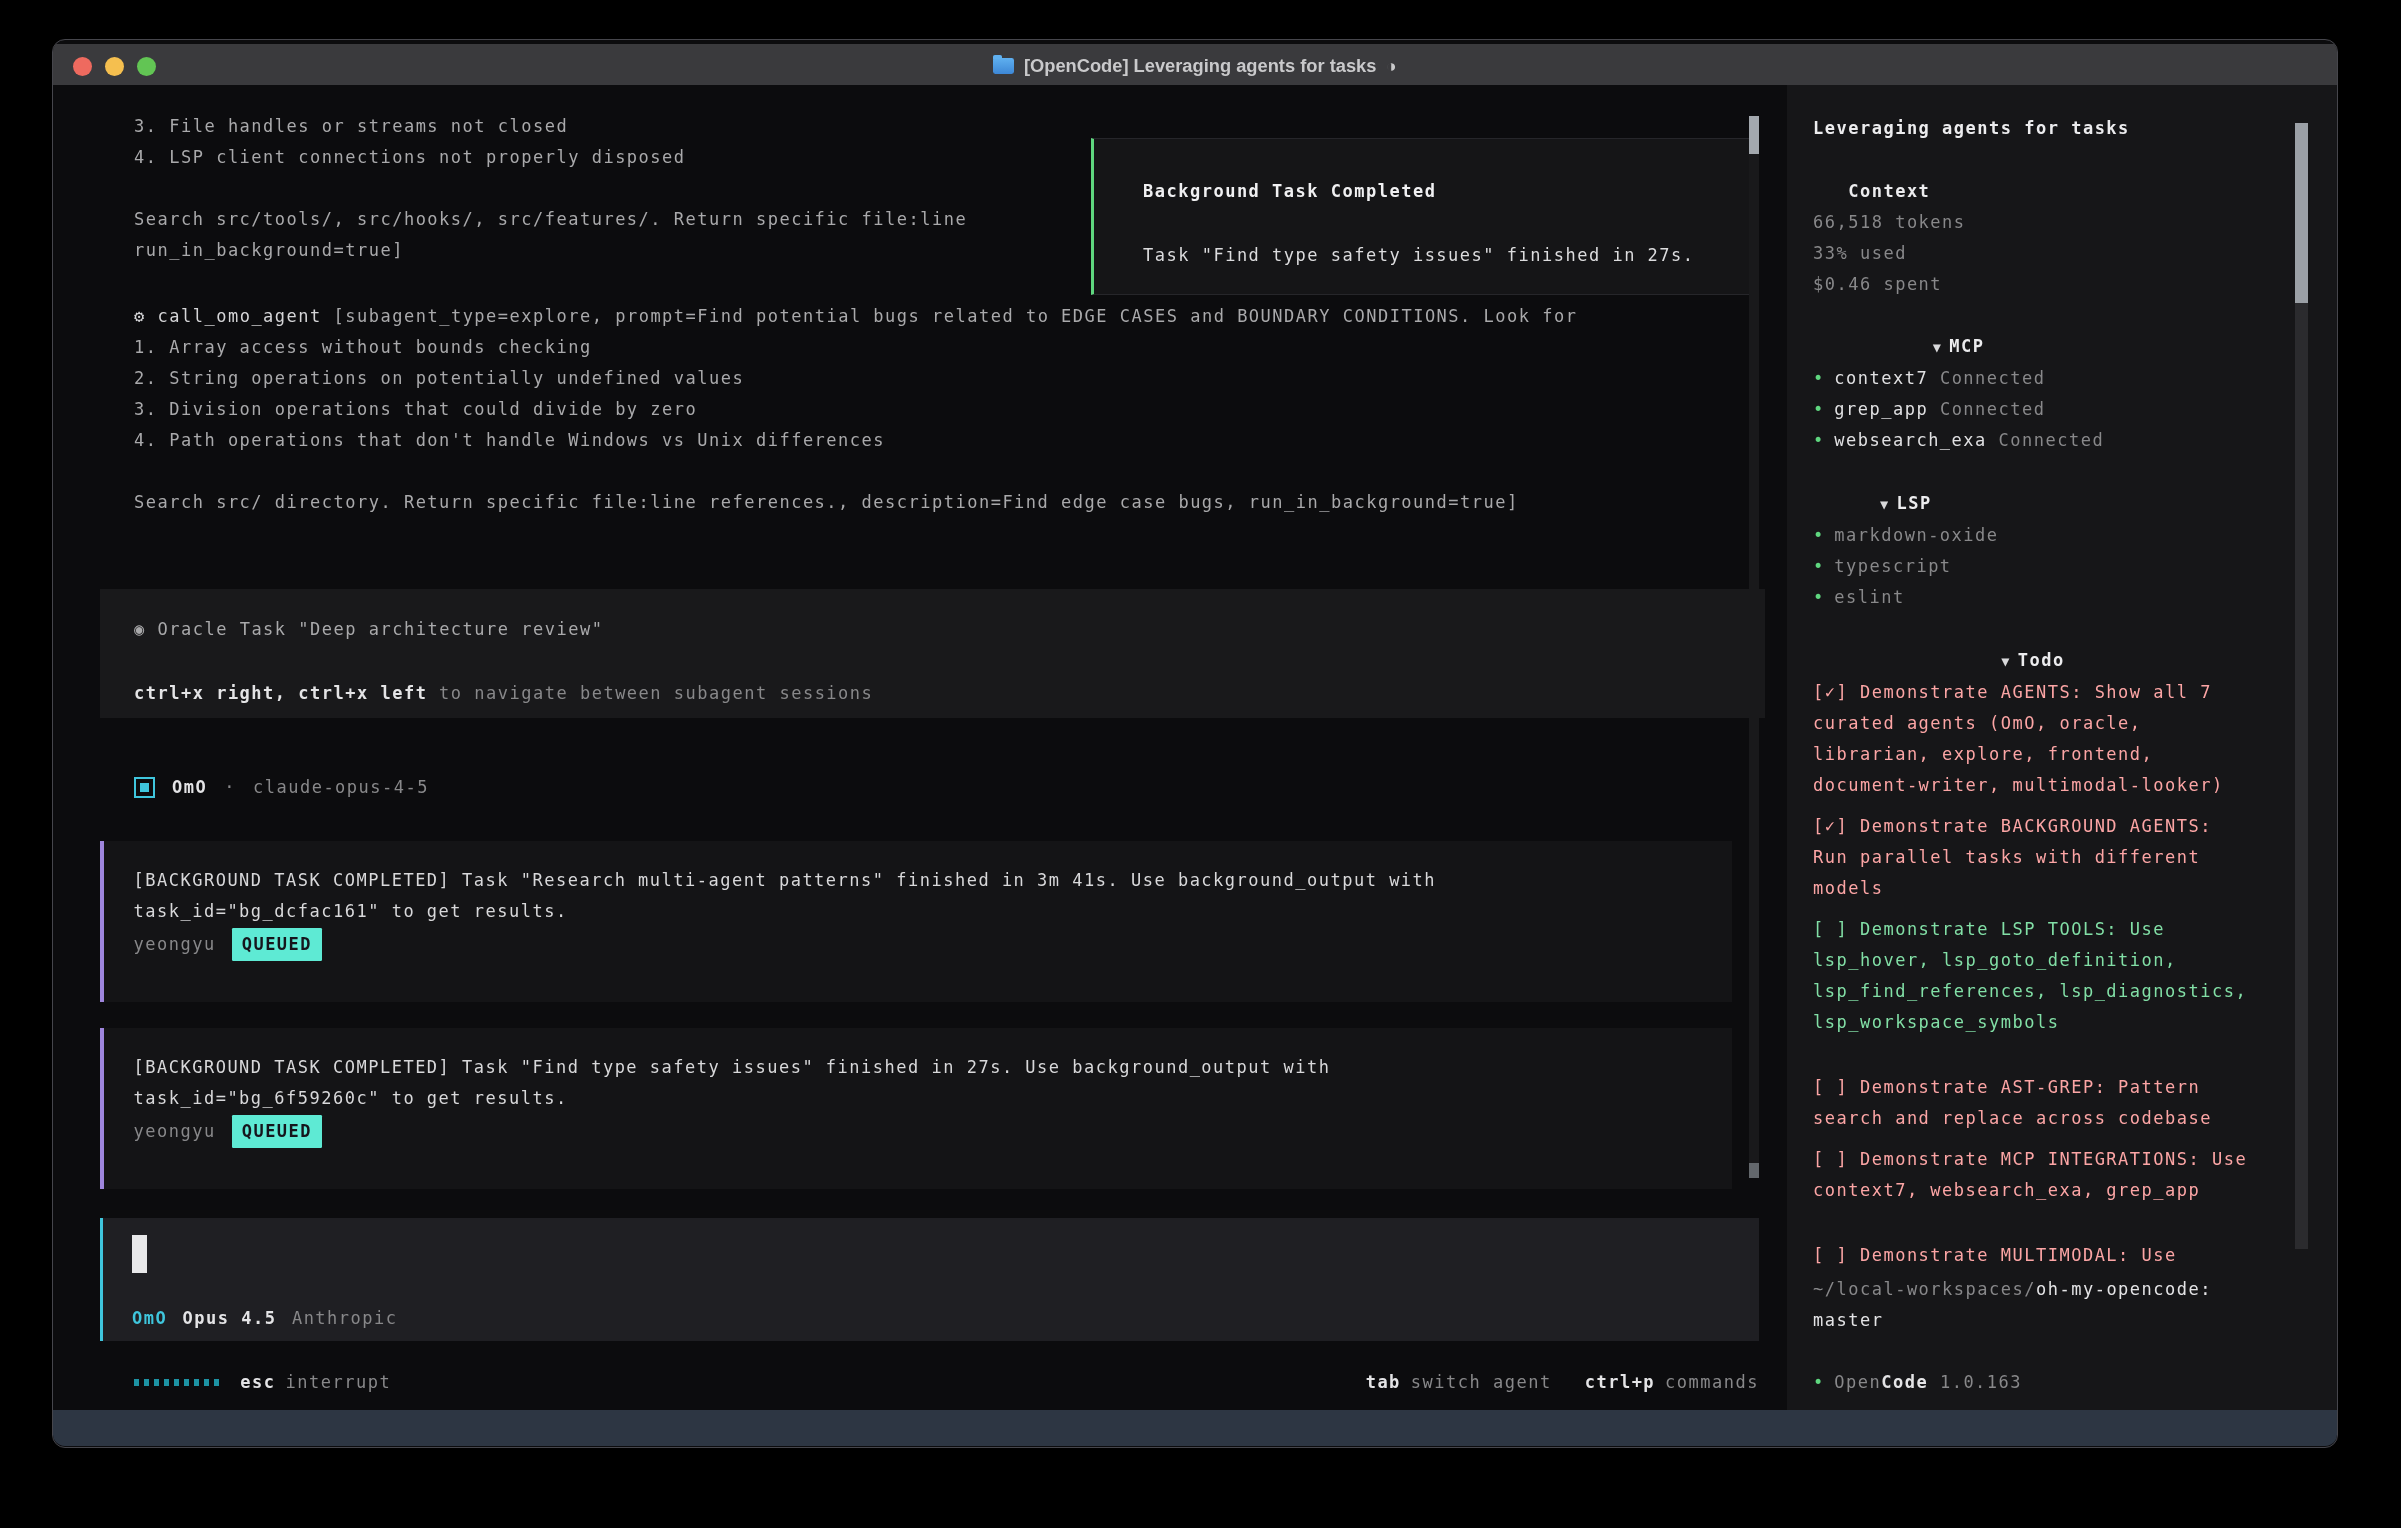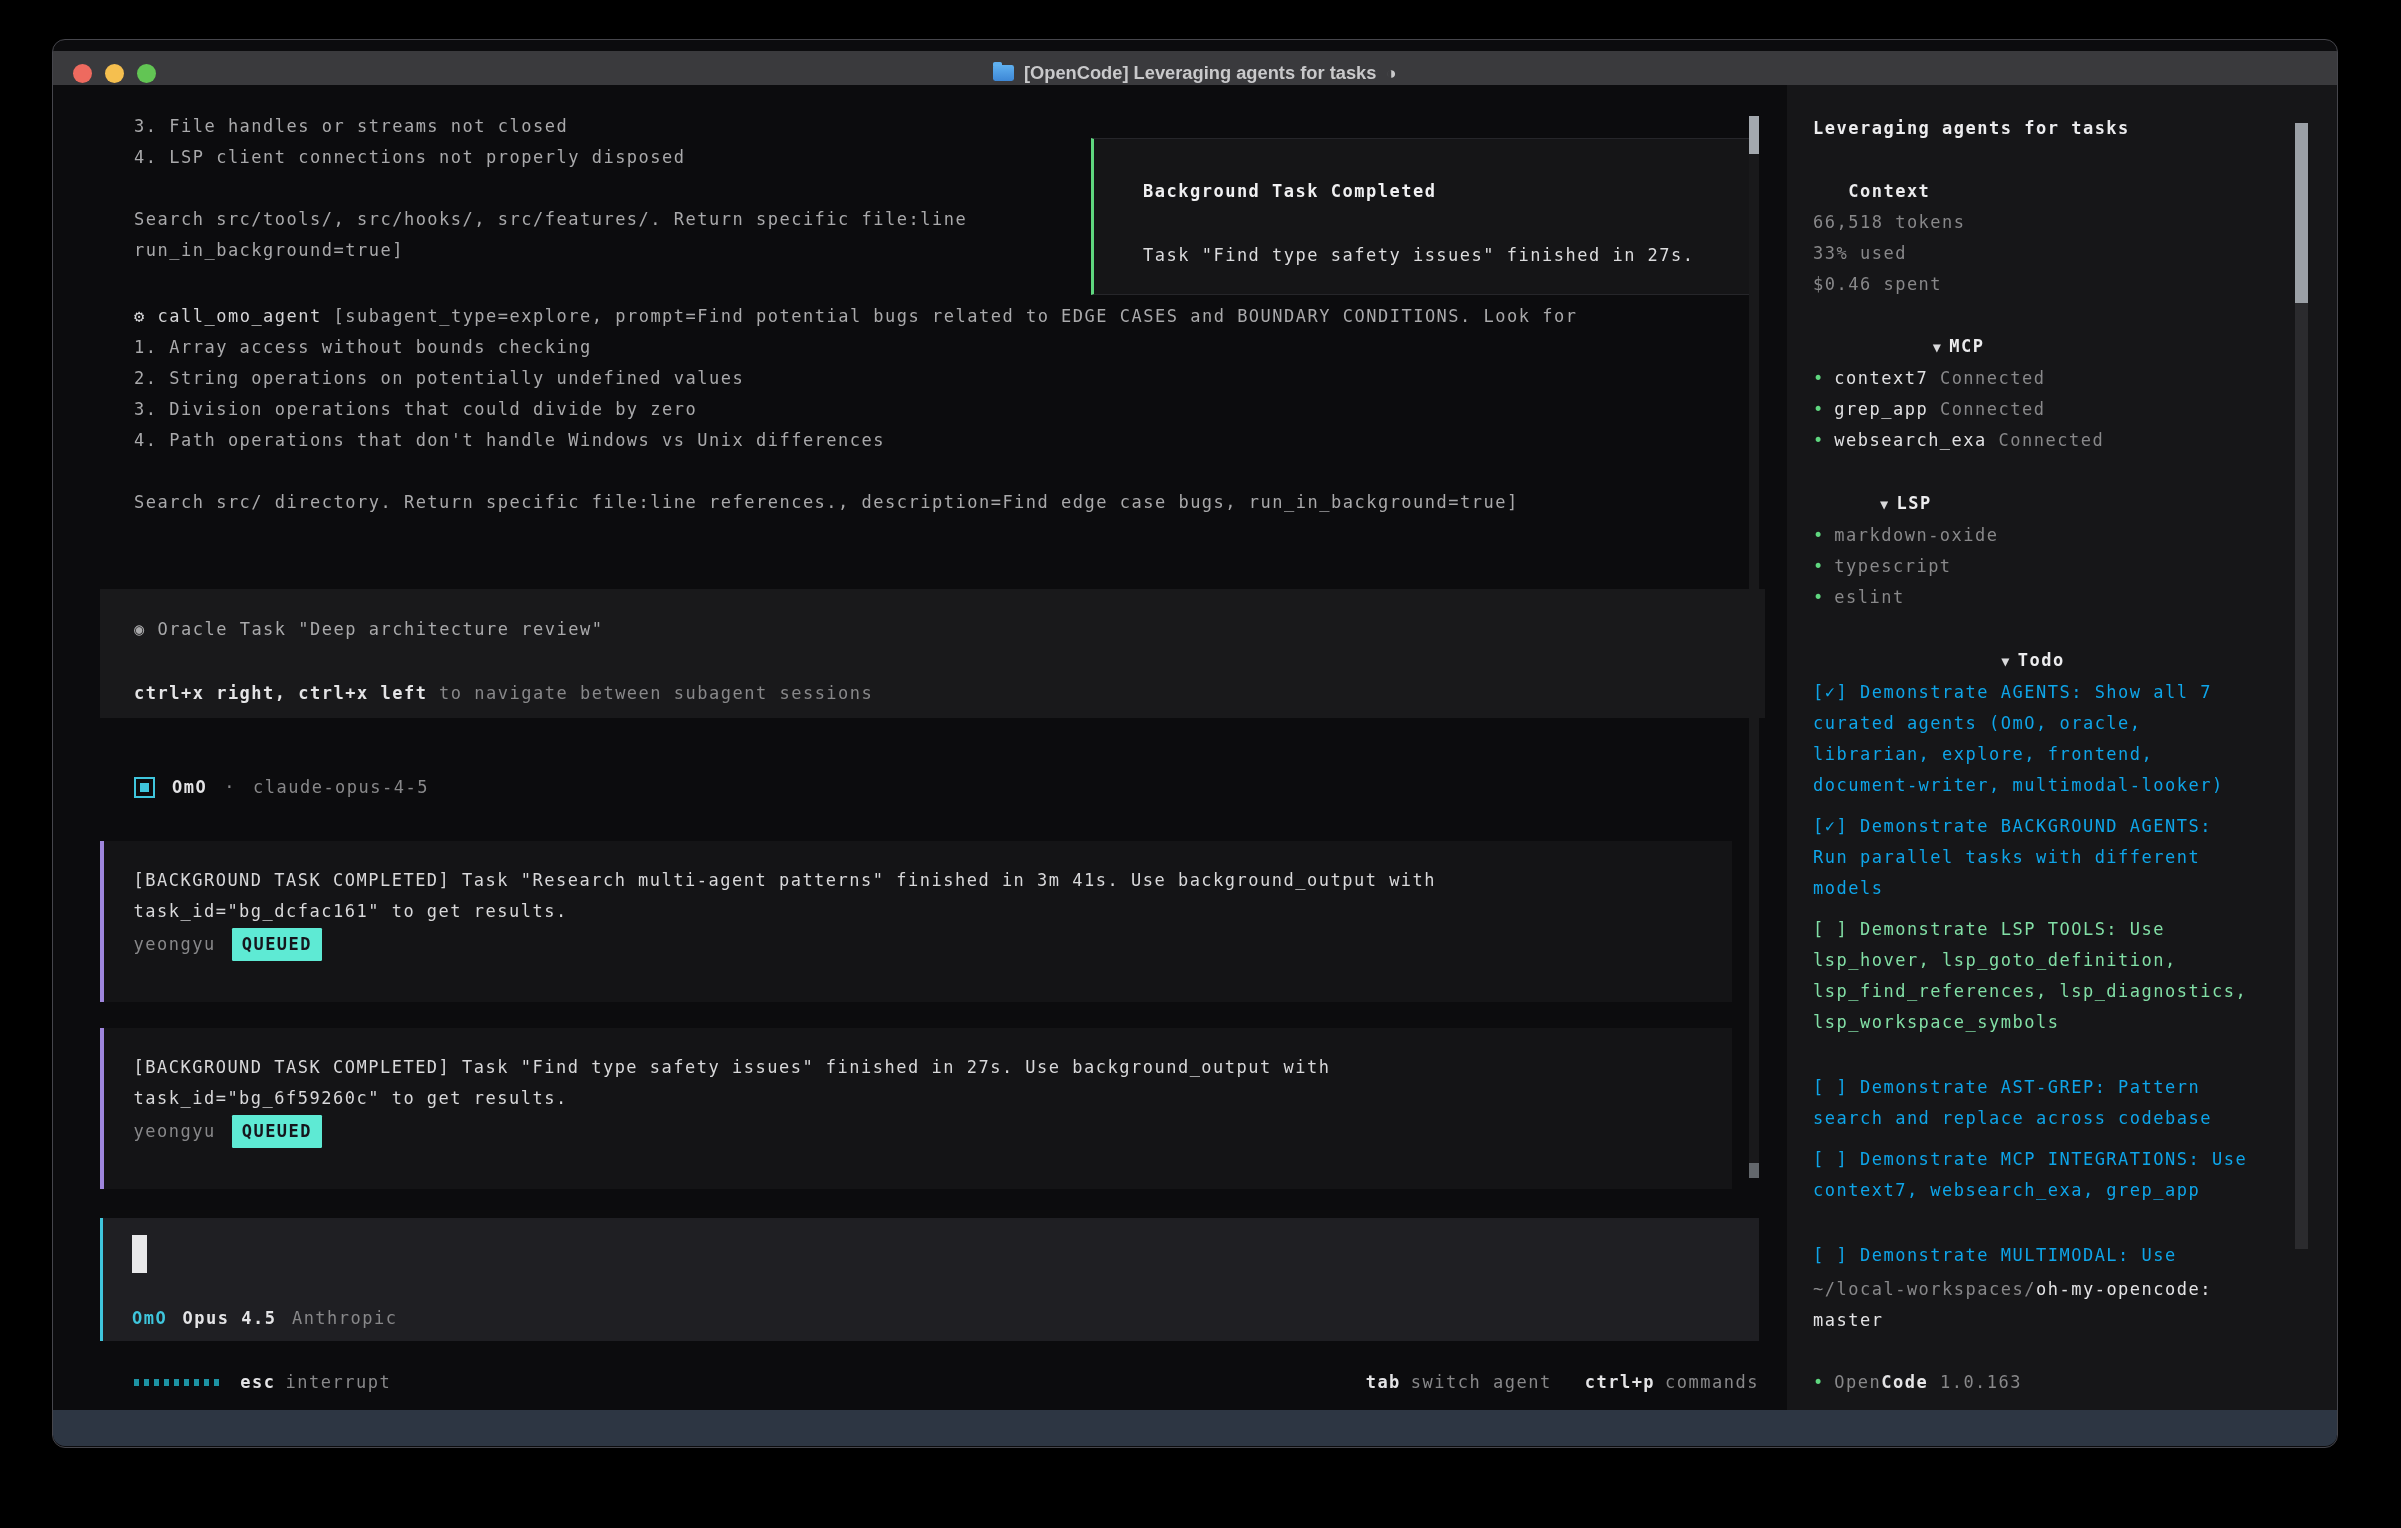--- a/index.html
+++ b/index.html
@@ -3,21 +3,21 @@
 <meta charset="utf-8">
 <style>
   * { margin:0; padding:0; box-sizing:border-box; }
   html,body { width:2401px; height:1528px; background:#000; overflow:hidden; }
   body { font-family:"DejaVu Sans Mono", monospace; }
 
   .window { position:absolute; left:52px; top:39px; width:2286px; height:1409px;
             background:#0c0c0e; border:1.2px solid #46464c; border-radius:13px; overflow:hidden; }
 
   
-  .titlebar { position:absolute; left:0; top:11px; width:100%; height:45px; background:#3a3a3d;
+  .titlebar { position:absolute; left:0; top:4px; width:100%; height:45px; background:#3a3a3d;
               border-bottom:0.6px solid #232325; display:flex; align-items:center;justify-content:flex-end; }
   .traffic { position:absolute; left:20px; top:0; height:45px; display:flex; align-items:center; gap:13px; }
   .tl { width:19px; height:19px; border-radius:50%; }
   .tl.red { background:#ee6a5f; } .tl.yellow { background:#f5bf4f; } .tl.green { background:#62c554; }
   .title-center { width:100%; display:flex; align-items:center; justify-content:center; gap:9.5px;
                   font-family:"Liberation Sans", sans-serif; font-weight:700; font-size:18.3px; color:#c9c9cb; }
   .folder { position:relative; width:21px; height:16px; background:linear-gradient(#5fb0f0,#3d87d6);
             border-radius:1.8px 2.4px 2.4px 2.4px; }
   .folder:before { content:""; position:absolute; left:0; top:-3.5px; width:8.9px; height:4.7px;
                    background:#5fb0f0; border-radius:1.8px 1.8px 0 0; }
@@ -78,21 +78,21 @@
 
   
   .sb-sec { position:absolute; left:26px; }
   .sb-title { top:28px; } .sb-context { top:91px; } .sb-mcp { top:246px; }
   .sb-lsp { top:403px; } .sb-todo { top:560px; } .sb-workspace { top:1189px; } .sb-version { top:1282px; }
   .heading { color:#ececee; font-weight:bold; white-space:nowrap;text-align:center; }
   .arrow { font-size:13.6px; color:#d8d8da; letter-spacing:0; margin-right:8.3px; }
   .bullet { color:#5fd77f; margin-right:9.5px; }
   .srv-name { color:#e0e0e2; }
   .todo-item { width:440px; white-space:pre-wrap; line-height:31px; }
-  .todo-item.gray { color:#0ea5e9; } .todo-item.green { color:#82dfa6; }
+  .todo-item.gray { color:#fca5a5; } .todo-item.green { color:#82dfa6; }
   .todo-item.m-small { margin-top:10px; } .todo-item.m-big { margin-top:34px; }
   .side-scrollbar { position:absolute; right:29.5px; top:38px; width:13px; height:1126px; background:#2b2b2e; }
   .side-scrollbar .thumb { position:absolute; top:0; left:0; width:100%; height:180px; background:#9ba0a6; }
 </style>
 </head>
 <body>
 
 <div class="window">
 
   <div class="titlebar">

